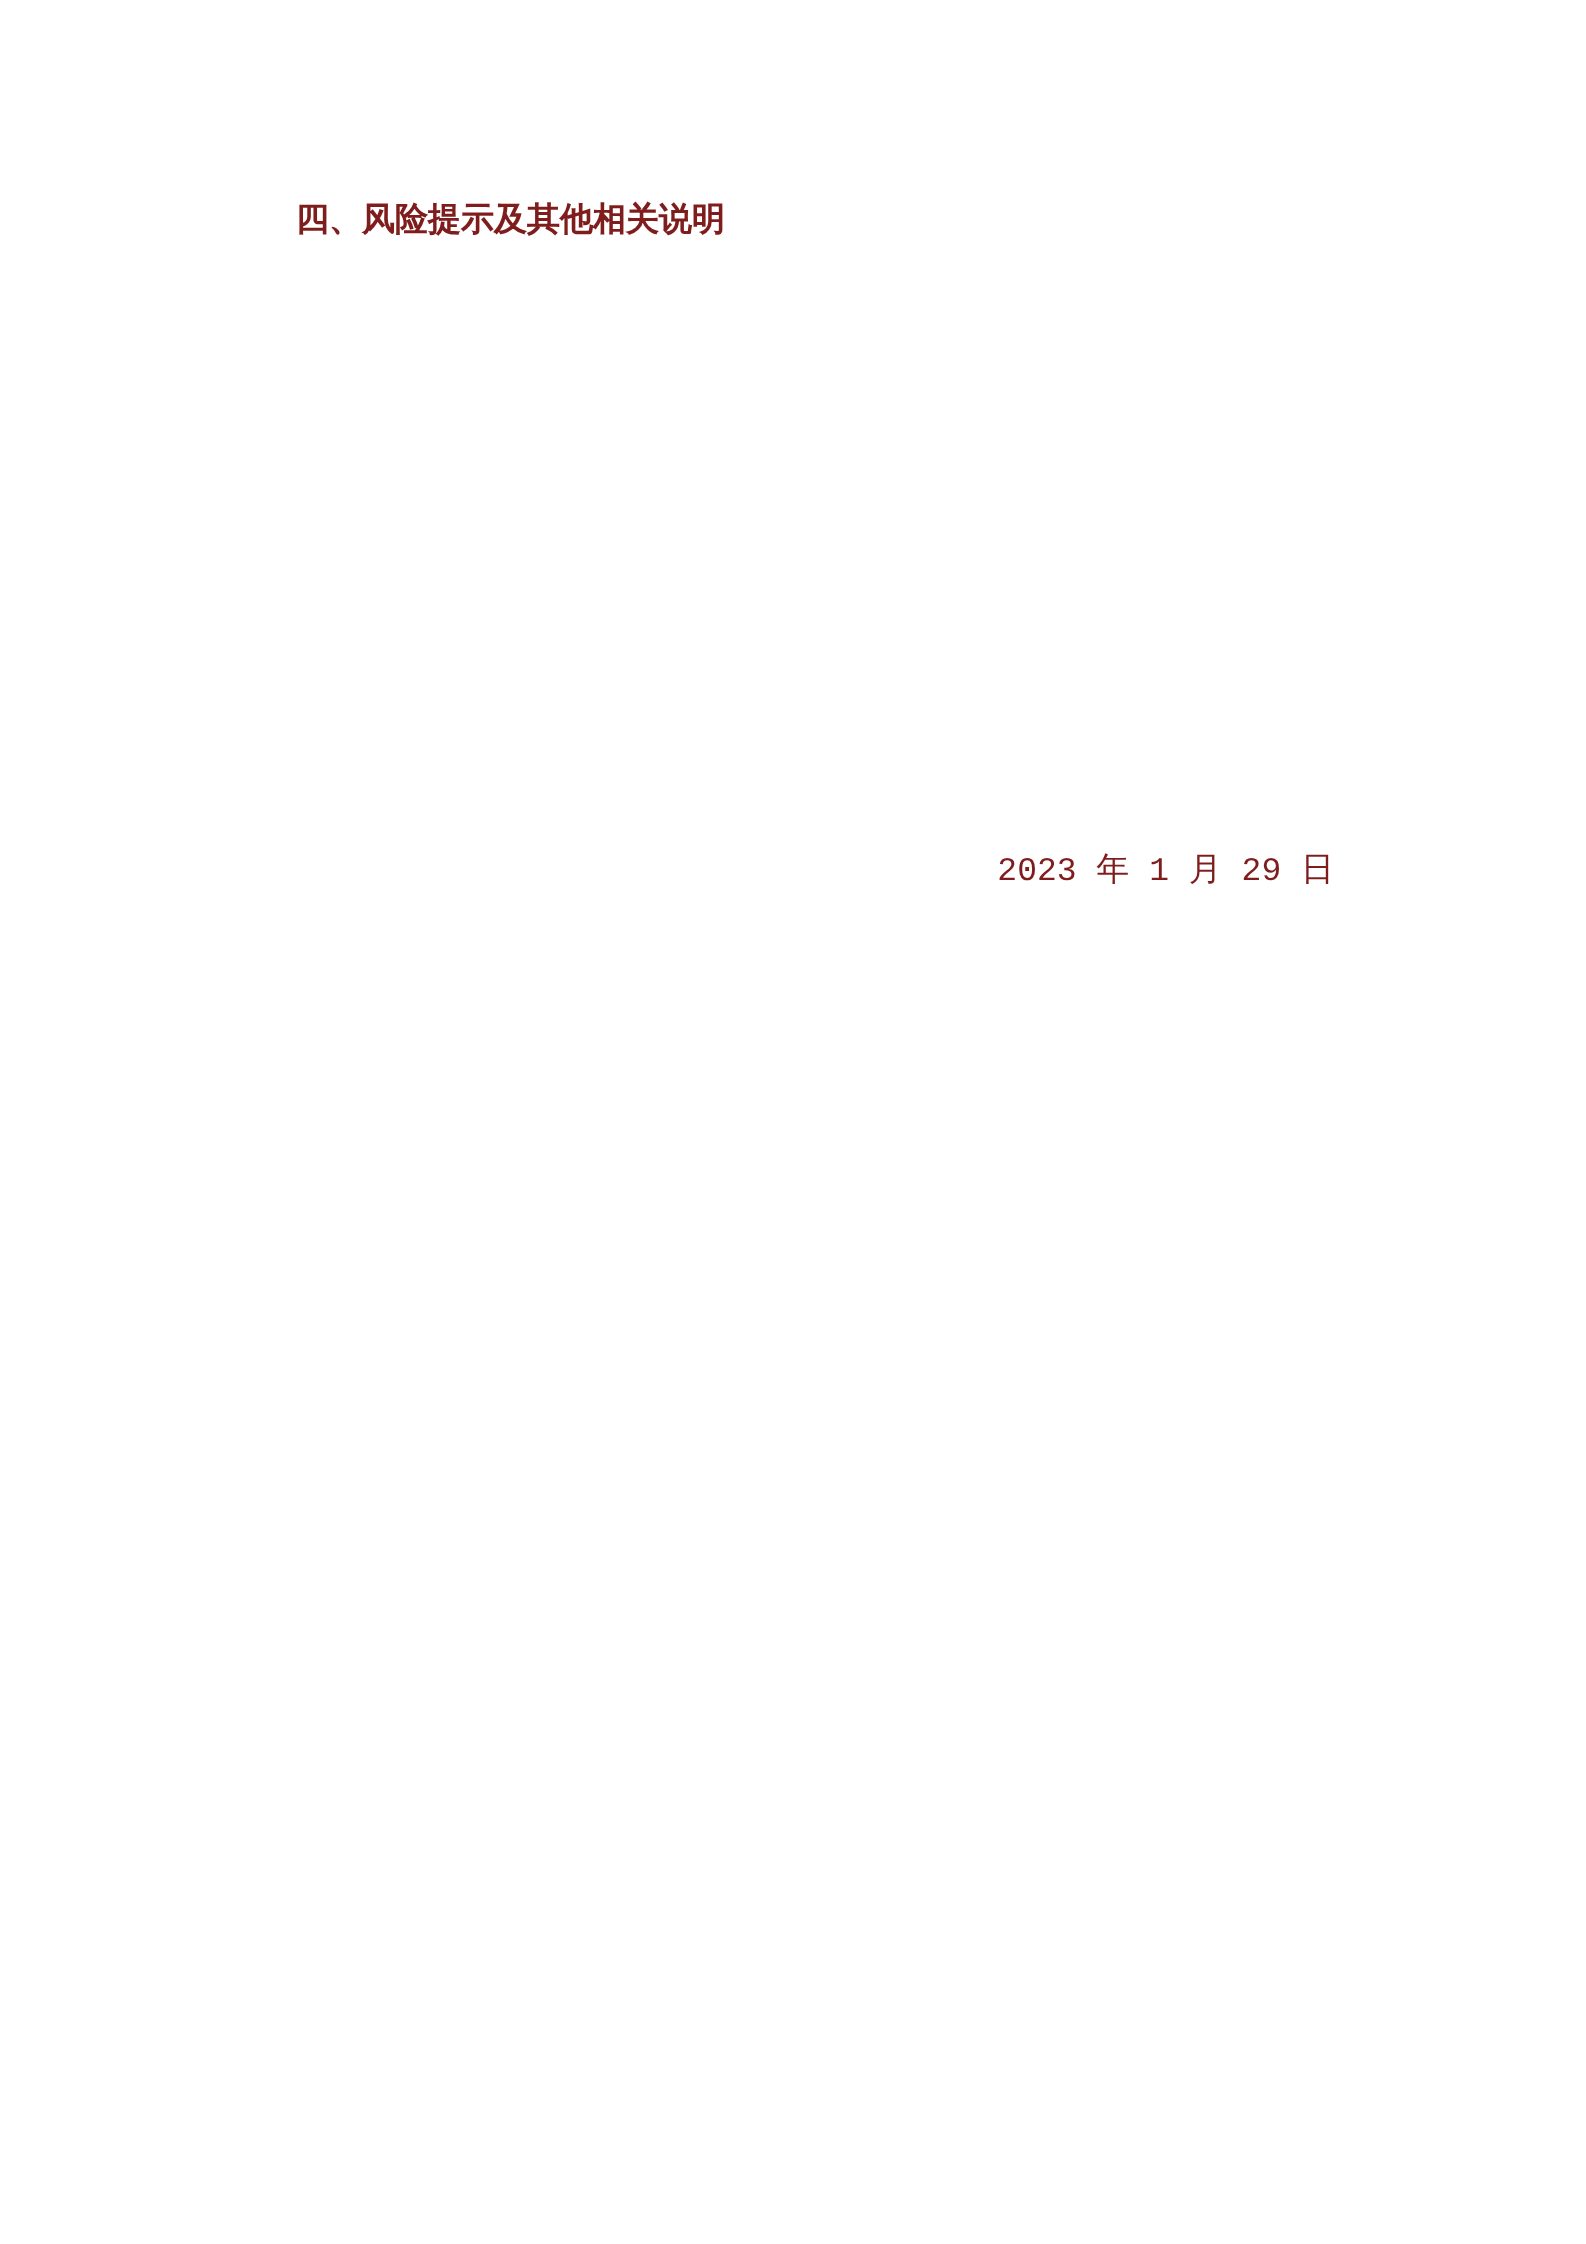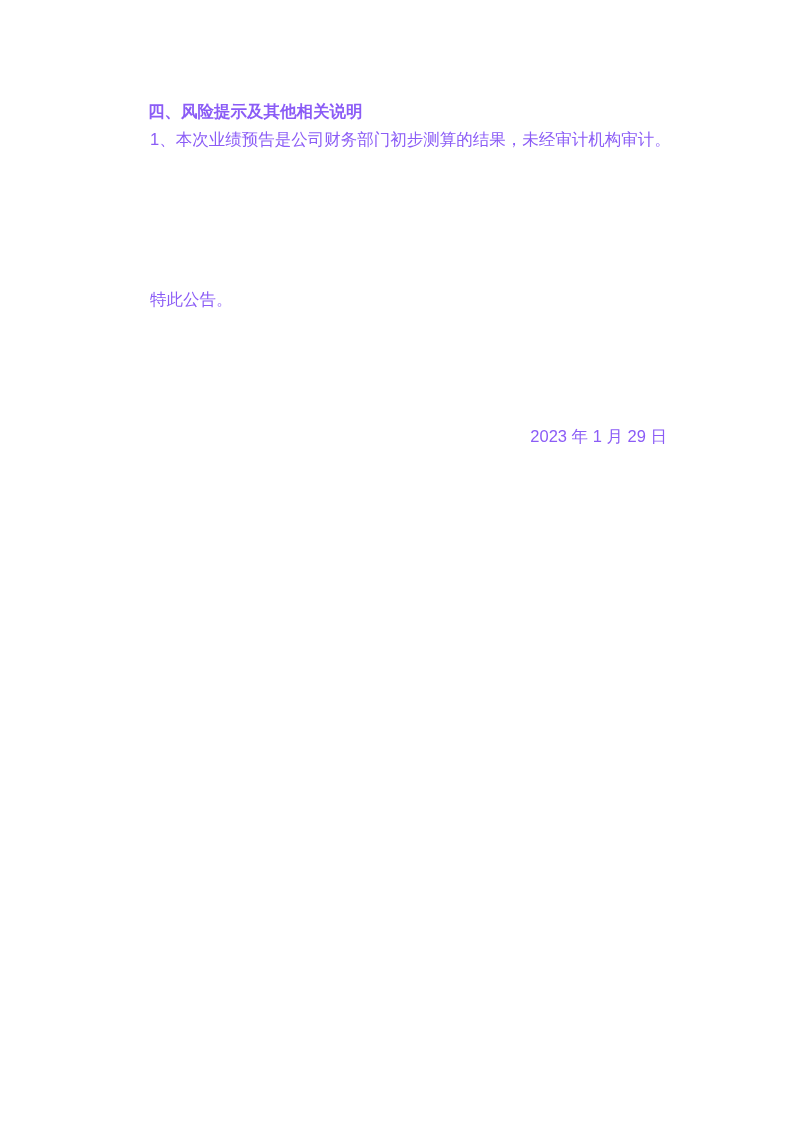--- a/index.html
+++ b/index.html
@@ -5,22 +5,22 @@
   html, body {
     margin: 0;
     padding: 0;
     background: #ffffff;
   }
   .page {
     position: relative;
     width: 793px;
     height: 968px;
     background: #ffffff;
-    color: #8b5cf6;
-    font-family: Liberation Sans, sans-serif;
+    color: #7f1d1d;
+    font-family: Liberation Mono, monospace;
     overflow: hidden;
   }
   .heading {
     position: absolute;
     left: 148px;
     top: 94px;
     margin: 0;
     font-size: 16.5px;
     font-weight: bold;
     line-height: 34px;
@@ -53,21 +53,19 @@
   .sig-company { right: 116px; top: 387px; }
   .sig-date { right: 126px; top: 419px; }
 </style>
 </head>
 <body>
 
 <div class="page">
 
   <h2 class="heading">四、风险提示及其他相关说明</h2>
 
-  <p class="para para-1">1、本次业绩预告是公司财务部门初步测算的结果，未经审计机构审计。</p>
 
 
-  <p class="para para-closing">特此公告。</p>
 
 
   <div class="sig-line sig-date">2023 年 1 月 29 日</div>
 
 </div>
 
 </body></html>

